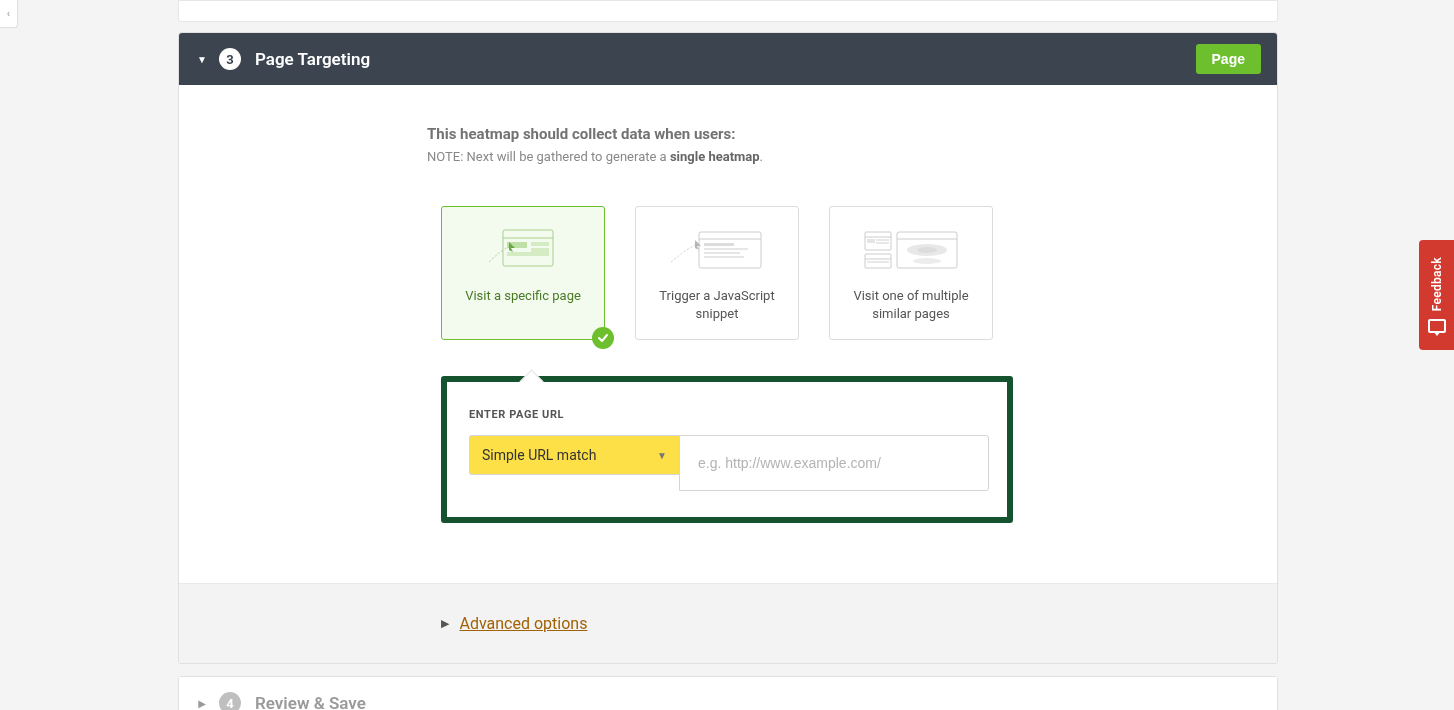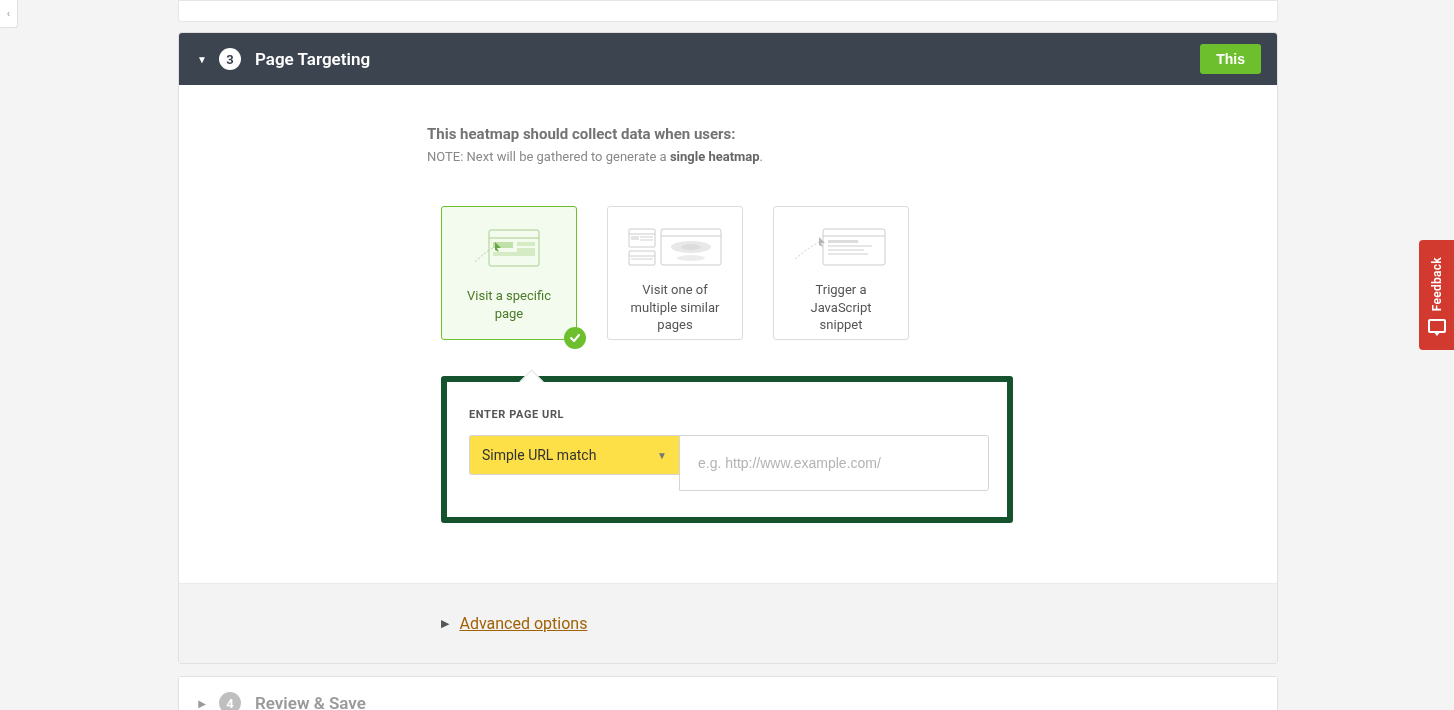--- a/index.html
+++ b/index.html
@@ -139,21 +139,21 @@
   }
   .note strong { color: #666; font-weight: 700; }
 
   .cards-row {
     display: flex;
     gap: 30px;
     margin-top: 42px;
     margin-left: 14px;
   }
   .card {
-    width: 136px;
+    width: 164px;
     height: 134px;
     background: #fff;
     border: 1px solid #dcdcdc;
     border-radius: 3px;
     display: flex;
     flex-direction: column;
     align-items: center;
     padding: 18px 14px 14px 14px;
     cursor: pointer;
     position: relative;
@@ -338,21 +338,21 @@
   <div class="main-col">
 
     <div class="prev-panel-stub"></div>
 
     <div class="panel">
       <div class="panel-header dark">
         <span class="disclosure">▼</span>
         <span class="step-badge">3</span>
         <span class="panel-title">Page Targeting</span>
         <span class="spacer"></span>
-        <button class="btn-next">This</button>
+        <button class="btn-next">Page</button>
       </div>
 
       <div class="panel-body">
         <div class="body-inner">
           <div class="lead">This heatmap should collect data when users:</div>
           <div class="note">
             <span>NOTE: Next will be gathered to generate a </span><strong>single heatmap</strong><span>.</span>
           </div>
 
           <div class="cards-row">
@@ -373,53 +373,53 @@
               <div class="check-badge">
                 <svg viewBox="0 0 12 12">
                     <path d="M2 6 L5 9 L10 3" stroke="#fff" stroke-width="2" fill="none" stroke-linecap="round" stroke-linejoin="round"></path>
                   </svg>
               </div>
             </div>
 
             <div class="card">
               <div class="card-illus">
                 <svg width="100" height="44" viewBox="0 0 100 44">
+                  <rect x="32" y="4" width="62" height="36" rx="2" fill="none" stroke="#ccc" stroke-width="1"></rect>
+                  <line x1="32" y1="11" x2="94" y2="11" stroke="#ccc"></line>
+                  <rect x="37" y="15" width="30" height="3" fill="#dcdcdc"></rect>
+                  <rect x="37" y="20" width="44" height="2" fill="#e6e6e6"></rect>
+                  <rect x="37" y="24" width="36" height="2" fill="#e6e6e6"></rect>
+                  <rect x="37" y="28" width="40" height="2" fill="#e6e6e6"></rect>
+                  <path d="M 4 34 Q 18 22 30 16" fill="none" stroke="#ccc" stroke-width="1" stroke-dasharray="2 2"></path>
+                  <path d="M 28 12 L 34 18 L 30 18 L 32 22 L 28 20 Z" fill="#b5b5b5"></path>
+                </svg>
+              </div>
+              <div class="card-label">Trigger a JavaScript snippet</div>
+            </div>
+
+            <div class="card">
+              <div class="card-illus">
+                <svg width="100" height="44" viewBox="0 0 100 44">
                   <rect x="4" y="4" width="26" height="18" rx="1" fill="none" stroke="#ccc" stroke-width="1"></rect>
                   <line x1="4" y1="9" x2="30" y2="9" stroke="#ccc"></line>
                   <rect x="6" y="11" width="8" height="4" fill="#e4e4e4"></rect>
                   <rect x="15" y="11" width="13" height="2" fill="#e8e8e8"></rect>
                   <rect x="15" y="14" width="13" height="2" fill="#e8e8e8"></rect>
                   <rect x="4" y="26" width="26" height="14" rx="1" fill="none" stroke="#ccc" stroke-width="1"></rect>
                   <line x1="4" y1="31" x2="30" y2="31" stroke="#ccc"></line>
                   <rect x="6" y="33" width="22" height="2" fill="#e8e8e8"></rect>
                   <rect x="36" y="4" width="60" height="36" rx="2" fill="none" stroke="#ccc" stroke-width="1"></rect>
                   <line x1="36" y1="11" x2="96" y2="11" stroke="#ccc"></line>
                   <ellipse cx="66" cy="22" rx="20" ry="6" fill="#e8e8e8"></ellipse>
                   <ellipse cx="66" cy="22" rx="10" ry="3" fill="#dcdcdc"></ellipse>
                   <ellipse cx="66" cy="33" rx="14" ry="3" fill="#ececec"></ellipse>
                 </svg>
               </div>
               <div class="card-label">Visit one of multiple similar pages</div>
             </div>
-
-            <div class="card">
-              <div class="card-illus">
-                <svg width="100" height="44" viewBox="0 0 100 44">
-                  <rect x="32" y="4" width="62" height="36" rx="2" fill="none" stroke="#ccc" stroke-width="1"></rect>
-                  <line x1="32" y1="11" x2="94" y2="11" stroke="#ccc"></line>
-                  <rect x="37" y="15" width="30" height="3" fill="#dcdcdc"></rect>
-                  <rect x="37" y="20" width="44" height="2" fill="#e6e6e6"></rect>
-                  <rect x="37" y="24" width="36" height="2" fill="#e6e6e6"></rect>
-                  <rect x="37" y="28" width="40" height="2" fill="#e6e6e6"></rect>
-                  <path d="M 4 34 Q 18 22 30 16" fill="none" stroke="#ccc" stroke-width="1" stroke-dasharray="2 2"></path>
-                  <path d="M 28 12 L 34 18 L 30 18 L 32 22 L 28 20 Z" fill="#b5b5b5"></path>
-                </svg>
-              </div>
-              <div class="card-label">Trigger a JavaScript snippet</div>
-            </div>
           </div>
 
           <div class="form-box">
             <div class="form-label">ENTER PAGE URL</div>
             <div class="input-row">
               <div class="select-wrap">
                 <span class="sel-text">Simple URL match</span>
                 <span class="caret">▼</span>
               </div>
               <input class="url-input" type="text" placeholder="e.g. http://www.example.com/" style="">

